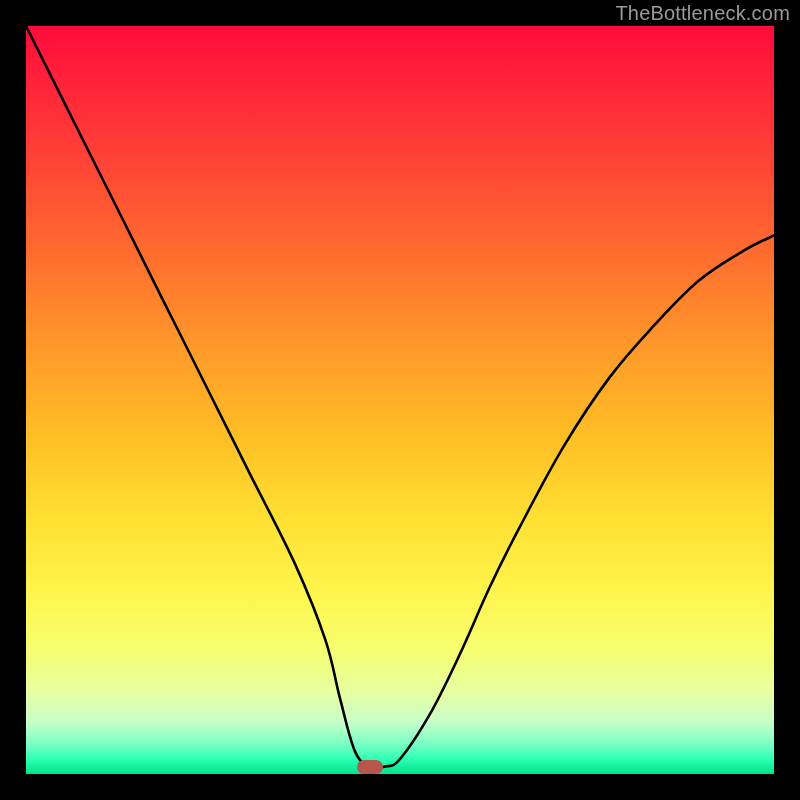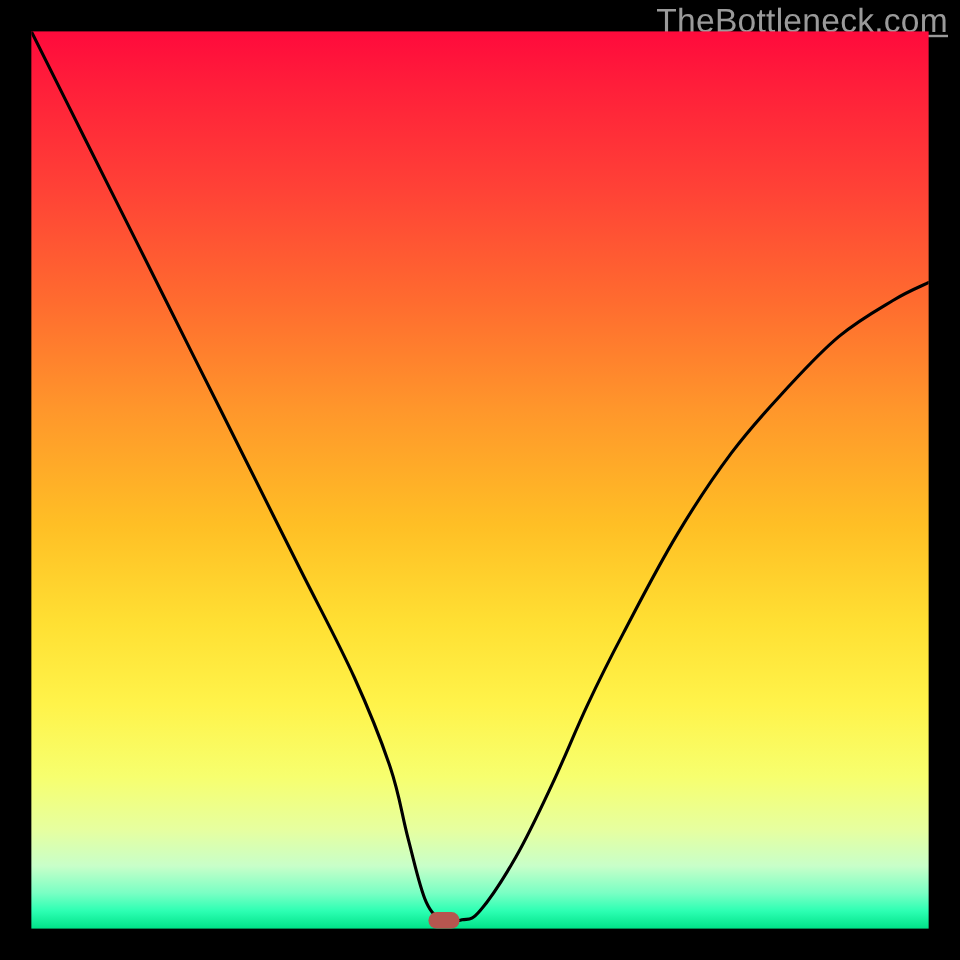--- a/index.html
+++ b/index.html
@@ -49,25 +49,24 @@
     position: absolute;
     inset: 0;
     width: 100%;
     height: 100%;
   }
   .watermark {
     position: absolute;
     top: 2px;
     right: 10px;
     color: #9a9a9a;
-    font-size: 28px;
+    font-size: 20px;
     font-weight: 500;
     letter-spacing: 0.2px;
     user-select: none;
-    text-decoration: underline;
   }
   .marker {
     position: absolute;
     width: 26px;
     height: 14px;
     border-radius: 7px;
     background: #b6564f;
     transform: translate(-50%, -50%);
   }
 </style>

